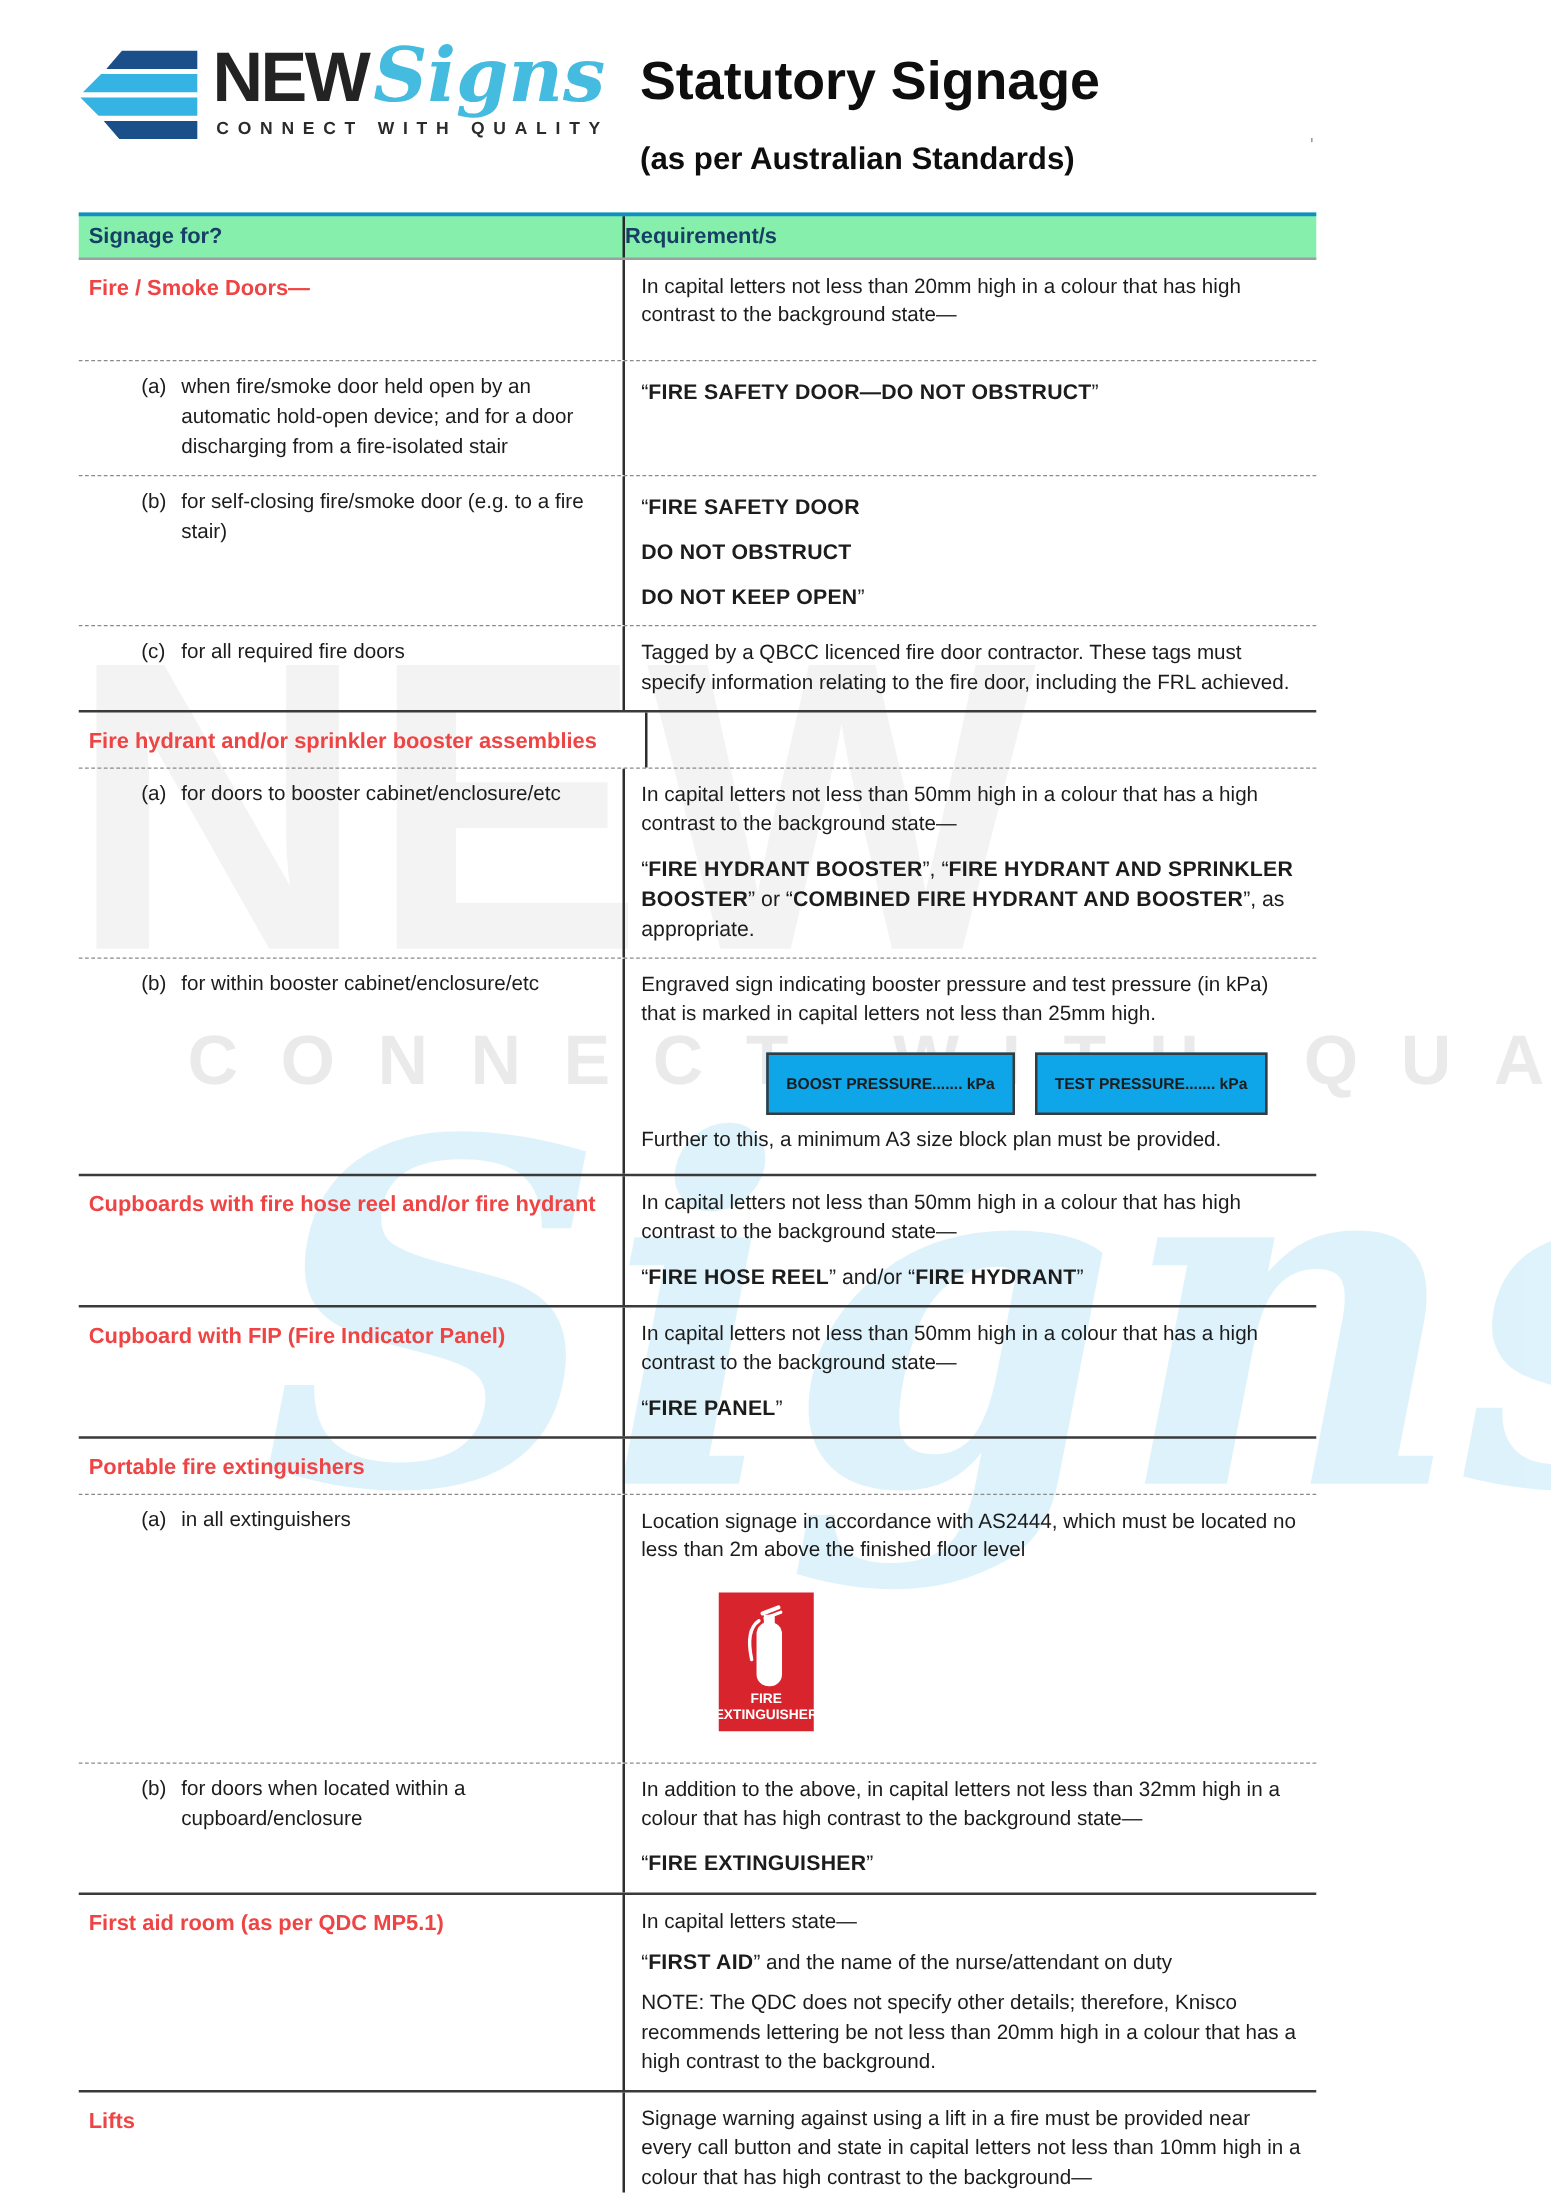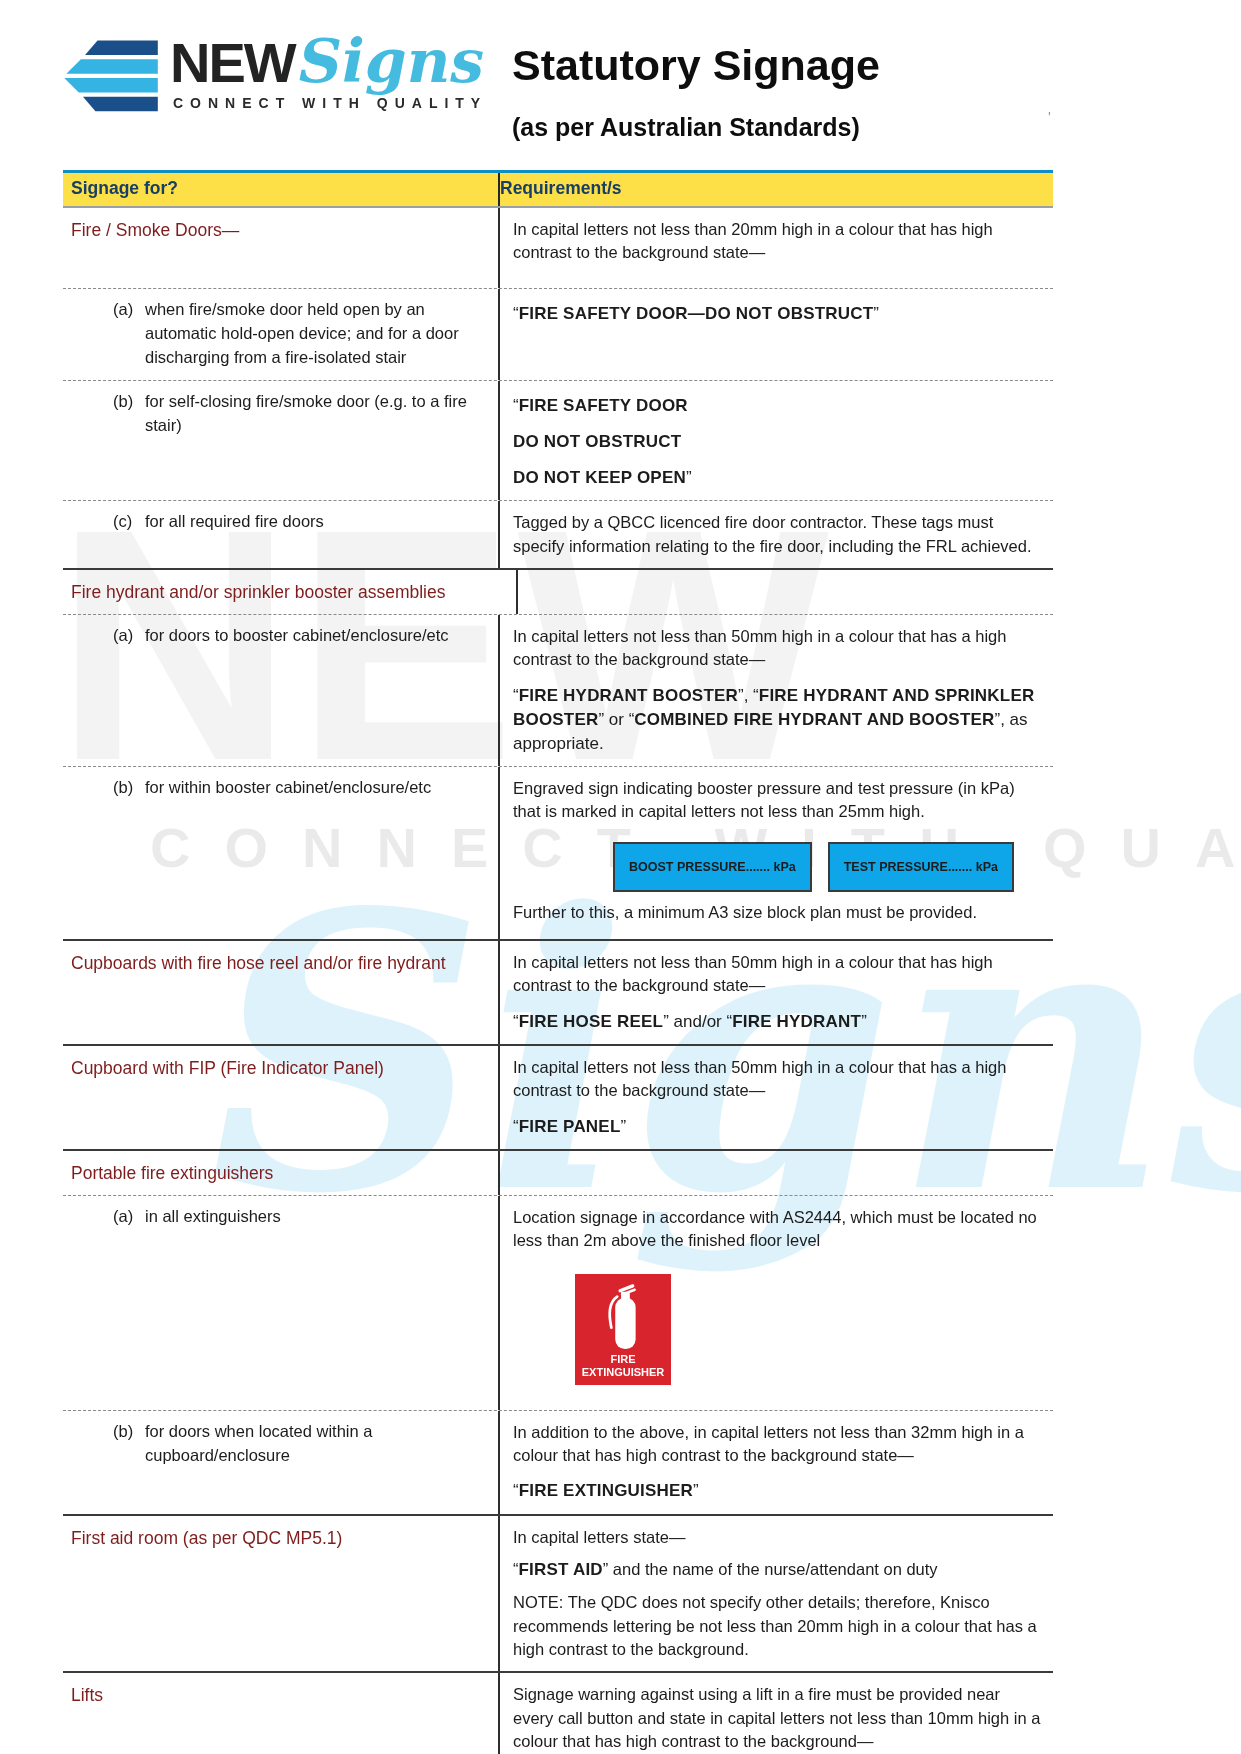--- a/index.html
+++ b/index.html
@@ -20,21 +20,21 @@
   .brand-bold{font-size:56px;font-weight:800;letter-spacing:-2px;color:#232323;}
   .brand-script{font-family:"DejaVu Serif",serif;font-style:italic;font-weight:bold;
     font-size:60px;color:#45BCDF;margin-left:4px;line-height:0.9;}
   .logo-tagline{font-size:14px;font-weight:bold;letter-spacing:7px;color:#2b2b2b;margin-top:4px;margin-left:3px;}
   .titleblock{position:absolute;top:42px;left:512px;z-index:2;}
   .doc-title{font-size:43px;font-weight:bold;color:#0e0e0e;line-height:1.1;}
   .doc-subtitle{font-size:25px;font-weight:bold;color:#0e0e0e;margin-top:24px;}
   .stray-mark{position:absolute;top:108px;left:1048px;font-size:15px;color:#999;z-index:2;}
   
   .stable{position:absolute;top:170px;left:63px;width:990px;z-index:1;}
-  .thead{display:grid;grid-template-columns:435px 1fr;background:#fde047;
+  .thead{display:grid;grid-template-columns:435px 1fr;background:#86efac;
     border-top:3px solid #0E8EC5;border-bottom:2px solid #9aa0a4;min-height:33px;align-items:center;}
   .hcell{padding:4px 8px 6px 8px;font-weight:bold;font-size:17.5px;color:#173F66;}
   .hcell2{border-left:2px solid #23292d;padding-left:0;align-self:stretch;display:flex;align-items:center;}
   .trow{display:grid;grid-template-columns:435px 1fr;box-sizing:border-box;}
   .trow.sep-dashed{border-bottom:1px dashed #8a8a8a;}
   .trow.sep-solid{border-bottom:2px solid #3a3a3a;}
   .trow:nth-child(1){min-height:81px;}
   .trow:nth-child(2){min-height:88px;}
   .trow:nth-child(3){min-height:108px;}
   .trow:nth-child(4){min-height:64px;}
@@ -43,31 +43,31 @@
   .trow:nth-child(7){min-height:174px;}
   .trow:nth-child(8){min-height:97px;}
   .trow:nth-child(9){min-height:103px;}
   .trow:nth-child(10){min-height:35px;}
   .trow:nth-child(11){min-height:215px;}
   .trow:nth-child(12){min-height:94px;}
   .trow:nth-child(13){min-height:152px;}
   .trow:nth-child(14){min-height:98px;}
   .cleft{padding:9px 10px 10px 8px;}
   .cright{border-left:2px solid #2e2e2e;padding:1px 12px 10px 13px;}
-  .section-title{display:block;font-weight:normal;font-size:17.5px;color:#7f1d1d;padding-top:2px;line-height:1.3;}
+  .section-title{display:block;font-weight:bold;font-size:17.5px;color:#ef4444;padding-top:2px;line-height:1.3;}
   .subwrap{display:flex;padding-left:42px;font-size:16.5px;line-height:1.45;}
   .marker{min-width:32px;flex:0 0 32px;}
   .subtext{flex:1;padding-right:4px;}
   .req-p{margin:9px 0 0 0;line-height:1.42;font-size:16.5px;}
   .req-p strong{font-size:17px;letter-spacing:0.2px;}
   .req-p.signline{font-size:17px;margin-top:12px;}
   .pboxes{display:flex;gap:16px;margin:18px 0 6px 100px;}
   .pbox{border:2px solid #3a3a3a;padding:16px 14px;font-weight:bold;font-size:12.5px;
     min-width:148px;text-align:center;white-space:nowrap;background:#0ea5e9;}
-  .ext-sign{width:96px;margin:22px 0 4px 62px;background:#D8242C;display:flex;flex-direction:column;
+  .ext-sign{width:76px;margin:22px 0 4px 62px;background:#D8242C;display:flex;flex-direction:column;
     align-items:center;padding:9px 5px 7px 5px;box-sizing:border-box;}
   .ext-label{color:#fff;font-weight:bold;font-size:11px;line-height:1.12;text-align:center;margin-top:2px;}
   .stable::after{content:"";display:block;border-bottom:2px solid #cfcfcf;margin-top:9px;}
 </style>
 </head>
 <body>
 
 <div class="wm wm-new">NEW</div>
 <div class="wm wm-connect">CONNECT WITH QUALITY</div>
 <div class="wm wm-signs">Signs</div>

